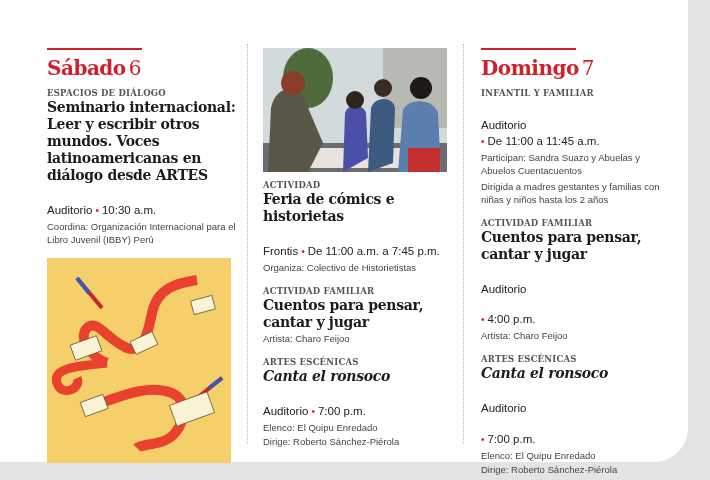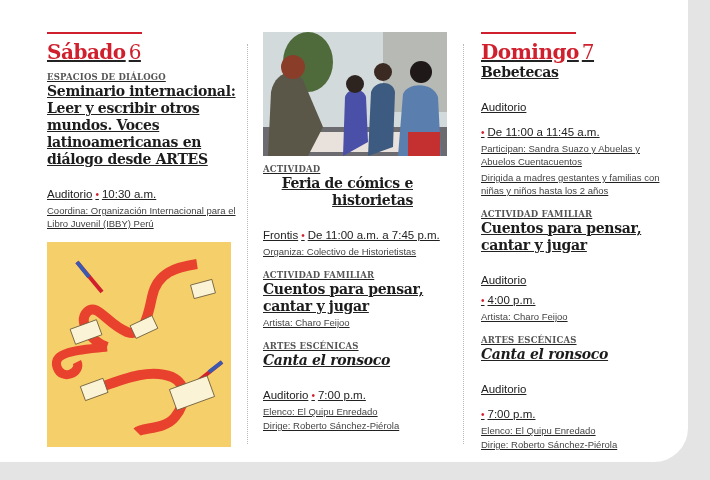--- a/index.html
+++ b/index.html
@@ -3,21 +3,21 @@
 <meta charset="utf-8">
 <style>
   * { margin: 0; padding: 0; box-sizing: border-box; }
   html, body { width: 710px; height: 480px; overflow: hidden; background: #e4e4e4; }
   body { position: relative; font-family: "Liberation Sans", sans-serif; color: #222; }
 
   .card {
     position: absolute; left: 0; top: 0; width: 688px; height: 462px;
     background: #ffffff; border-bottom-right-radius: 34px;
   }
-  .col { position: absolute; top: 32px; text-decoration: underline; }
+  .col { position: absolute; top: 48px; }
   .col-1 { left: 47px; width: 190px; }
   .col-2 { left: 263px; width: 192px; }
   .col-3 { left: 481px; width: 195px; }
 
   .divider {
     position: absolute; top: 44px; height: 400px; width: 0;
     border-left: 1px dotted #b9b9b9;
   }
   .divider-1 { left: 247px; }
   .divider-2 { left: 463px; }
@@ -102,21 +102,21 @@
         <circle cx="92" cy="52" r="9" fill="#2d2420"></circle>
         <path d="M105 124 L108 60 C112 48 130 48 132 60 L130 115 Z" fill="#3d5a80"></path>
         <circle cx="120" cy="40" r="9" fill="#3a2a22"></circle>
         <path d="M135 124 L140 62 C145 50 170 50 175 65 L178 124 Z" fill="#5a7fae"></path>
         <rect x="145" y="100" width="32" height="24" fill="#c43030"></rect>
         <circle cx="158" cy="40" r="11" fill="#1e1818"></circle>
       </svg>
     </div>
     <div class="event">
       <div class="category">ACTIVIDAD</div>
-      <div class="title" style="width:150px;text-align:right;">Feria de cómics e historietas</div>
+      <div class="title" style="width:150px;">Feria de cómics e historietas</div>
       <div class="when">
         <span>Frontis</span><span class="dot">•</span><span>De 11:00 a.m. a 7:45 p.m.</span>
       </div>
       <div class="note">Organiza: Colectivo de Historietistas</div>
     </div>
     <div class="event">
       <div class="category">ACTIVIDAD FAMILIAR</div>
       <div class="title">Cuentos para pensar, cantar y jugar</div>
       <div class="note">Artista: Charo Feijoo</div>
     </div>
@@ -132,41 +132,41 @@
   </div>
 
   <div class="divider divider-2"></div>
 
   <div class="col col-3">
     <div class="day-rule"></div>
     <div class="day-heading">
       <span>Domingo</span><span class="num">7</span>
     </div>
     <div class="event">
-      <div class="title">Bebetecas</div>
+      <div class="category">INFANTIL Y FAMILIAR</div>
       <div class="when">Auditorio</div>
-      <div class="when" style="margin-top:9px">
+      <div class="when" style="margin-top:0">
         <span class="dot" style="margin-left:0">•</span><span>De 11:00 a 11:45 a.m.</span>
       </div>
       <div class="note">Participan: Sandra Suazo y Abuelas y Abuelos Cuentacuentos</div>
       <div class="note" style="margin-top:3px">Dirigida a madres gestantes y familias con niñas y niños hasta los 2 años</div>
     </div>
     <div class="event">
       <div class="category">ACTIVIDAD FAMILIAR</div>
       <div class="title">Cuentos para pensar, cantar y jugar</div>
       <div class="when">Auditorio</div>
-      <div class="when" style="margin-top:4px">
+      <div class="when" style="margin-top:14px">
         <span class="dot" style="margin-left:0">•</span><span>4:00 p.m.</span>
       </div>
       <div class="note">Artista: Charo Feijoo</div>
     </div>
     <div class="event">
       <div class="category">ARTES ESCÉNICAS</div>
       <div class="title italic">Canta el ronsoco</div>
       <div class="when">Auditorio</div>
-      <div class="when" style="margin-top:9px">
+      <div class="when" style="margin-top:15px">
         <span class="dot" style="margin-left:0">•</span><span>7:00 p.m.</span>
       </div>
       <div class="note">Elenco: El Quipu Enredado</div>
       <div class="note">Dirige: Roberto Sánchez-Piérola</div>
     </div>
   </div>
 </div>
 
 </body></html>

